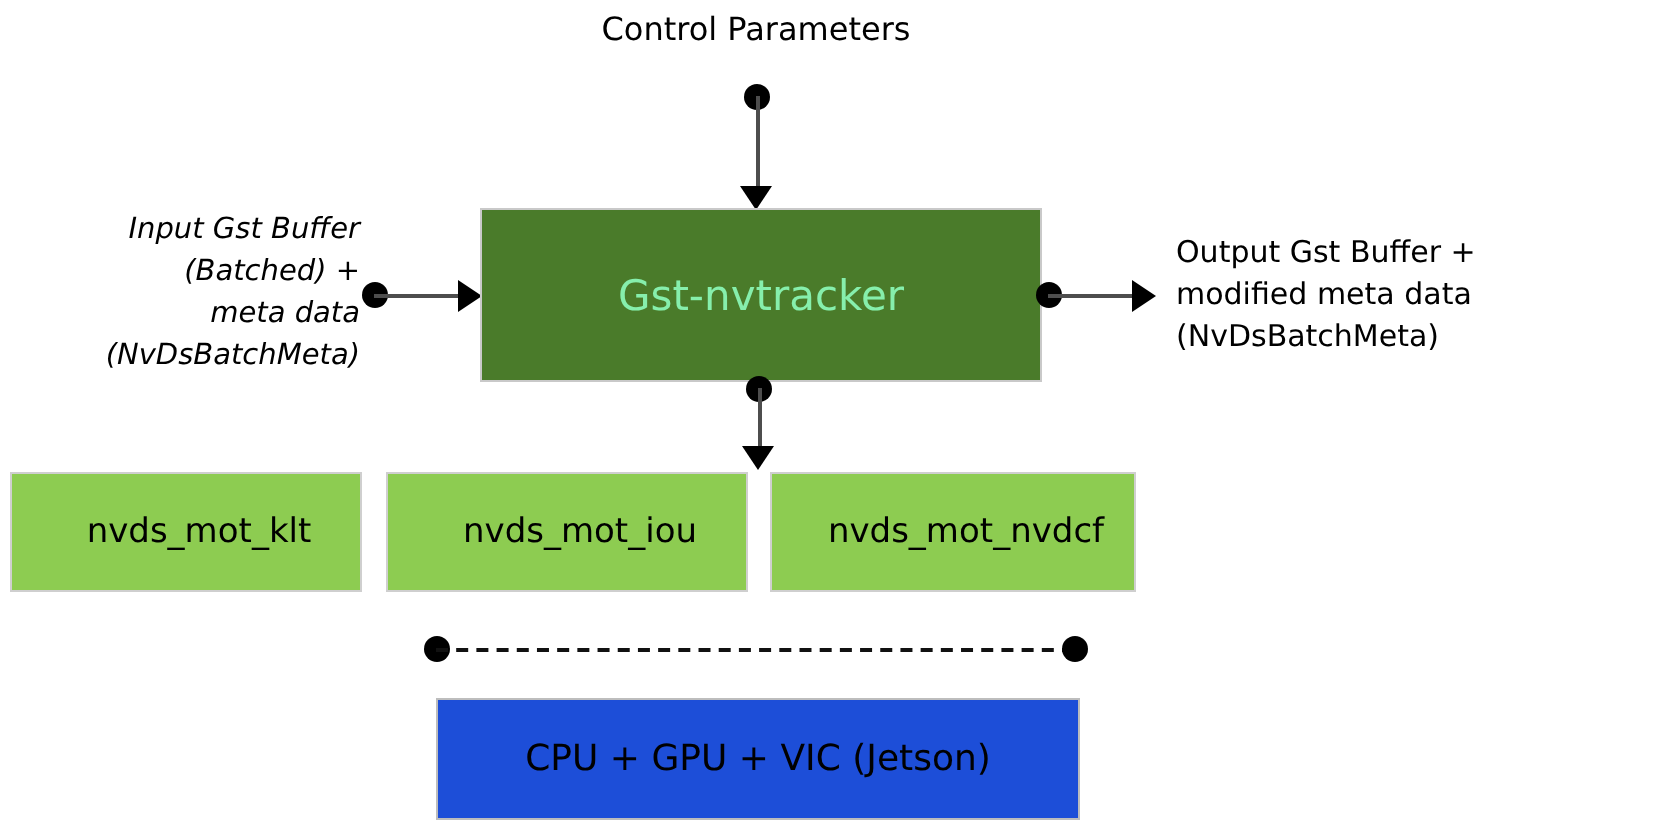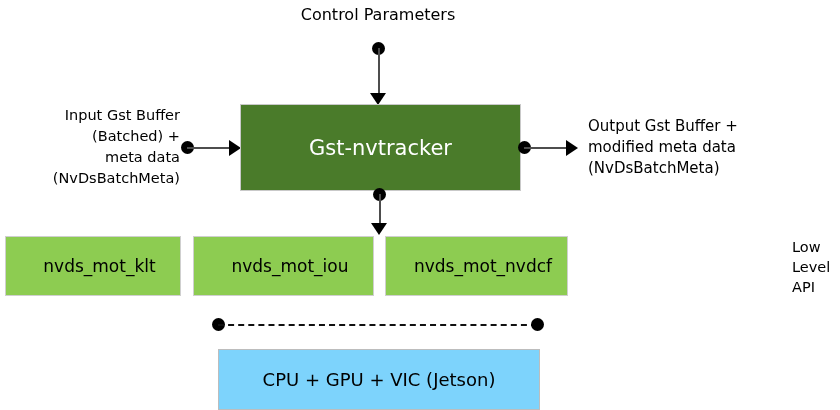--- a/index.html
+++ b/index.html
@@ -29,20 +29,21 @@
     width: 756px;
     text-align: center;
     font-size: 16px;
   }
   #input-label {
     left: 20px; top: 105px;
     width: 160px;
     text-align: right;
     font-size: 14.5px;
     line-height: 21px;
+    font-style: italic;
   }
   #output-label {
     left: 588px; top: 116px;
     width: 240px;
     text-align: left;
     font-size: 15px;
     line-height: 21px;
   }
   #low-level-api-label {
     left: 792px; top: 237px;
@@ -62,40 +63,40 @@
     display: flex;
     align-items: center;
     justify-content: center;
     color: #000000;
   }
   #gst-nvtracker-box {
     left: 240px; top: 104px;
     width: 281px; height: 87px;
     background: #4a7b2a;
     border: 1px solid #c9c9c9;
-    color: #ffffff;
+    color: #86efac;
     font-size: 21px;
   }
   .ll-box {
     top: 236px;
     height: 60px;
     background: #8dcc51;
     border: 1px solid #cfcfcf;
     font-size: 17px;
     padding-left: 13px;
   }
   #ll-box-0 { left: 5px;   width: 176px; }
   #ll-box-1 { left: 193px; width: 181px; }
   #ll-box-2 { left: 385px; width: 183px; }
   #ll-box-3 { left: 582px; width: 184px; }
 
   #hardware-box {
     left: 218px; top: 349px;
     width: 322px; height: 61px;
-    background: #7dd3fc;
+    background: #1d4ed8;
     border: 1px solid #bdbdbd;
     font-size: 18px;
   }
 
   
   .vline {
     background: #4d4d4d;
     width: 2px;
   }
   .hline {
@@ -178,23 +179,20 @@
 (NvDsBatchMeta)</div>
 
   <div class="abs dot" id="ll-dot"></div>
   <div class="abs vline" id="ll-line"></div>
   <div class="abs arrow-down" id="ll-arrow"></div>
 
   <div class="abs box ll-box" id="ll-box-0">nvds_mot_klt</div>
   <div class="abs box ll-box" id="ll-box-1">nvds_mot_iou</div>
   <div class="abs box ll-box" id="ll-box-2">nvds_mot_nvdcf</div>
 
-  <div class="abs label" id="low-level-api-label">Low
-Level
-API</div>
 
   <div class="abs dot" id="hw-dot-left"></div>
   <div class="abs dashed-line" id="hw-dash"></div>
   <div class="abs dot" id="hw-dot-right"></div>
 
   <div class="abs box" id="hardware-box">CPU + GPU + VIC (Jetson)</div>
 
 </div>
 
 </body></html>

